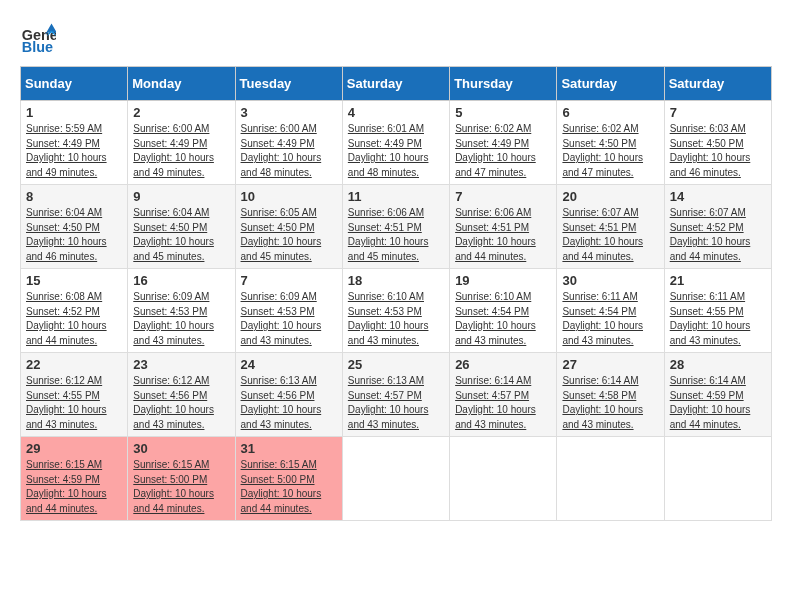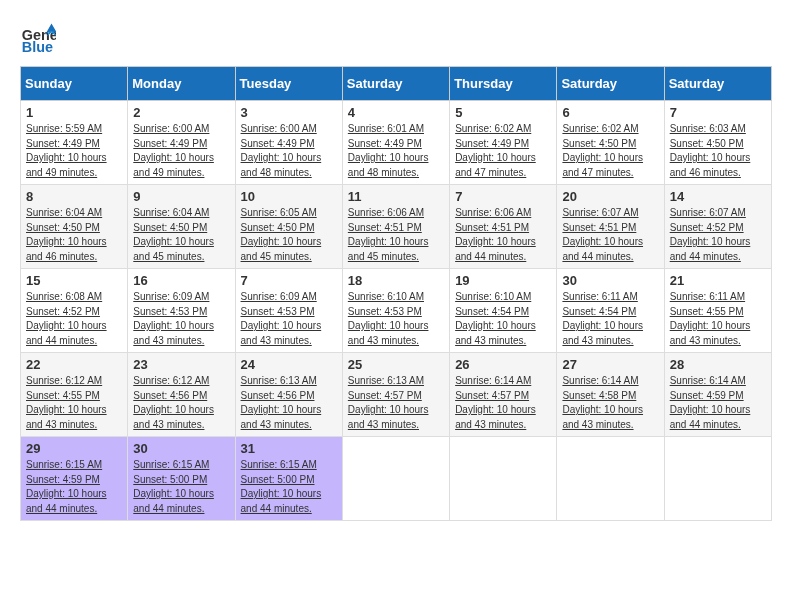--- a/index.html
+++ b/index.html
@@ -75,21 +75,21 @@
     .day-info {
       color: #333;
       font-size: 10px;
       line-height: 1.45;
       text-decoration: underline;
     }
     .empty-cell {
       background: #fff !important;
     }
     .last-row td {
-      background: #c4b5fd;
+      background: #fca5a5;
     }
   </style>
 </head>
 <body>
 
 <div class="header-top">
   <div class="logo">
     <svg class="logo-icon" viewBox="0 0 40 40">
       <text x="2" y="22" font-size="16" font-weight="bold" fill="#333" font-family="Arial">General</text>
       <text x="2" y="36" font-size="16" font-weight="bold" fill="#1a6fba" font-family="Arial">Blue</text>

